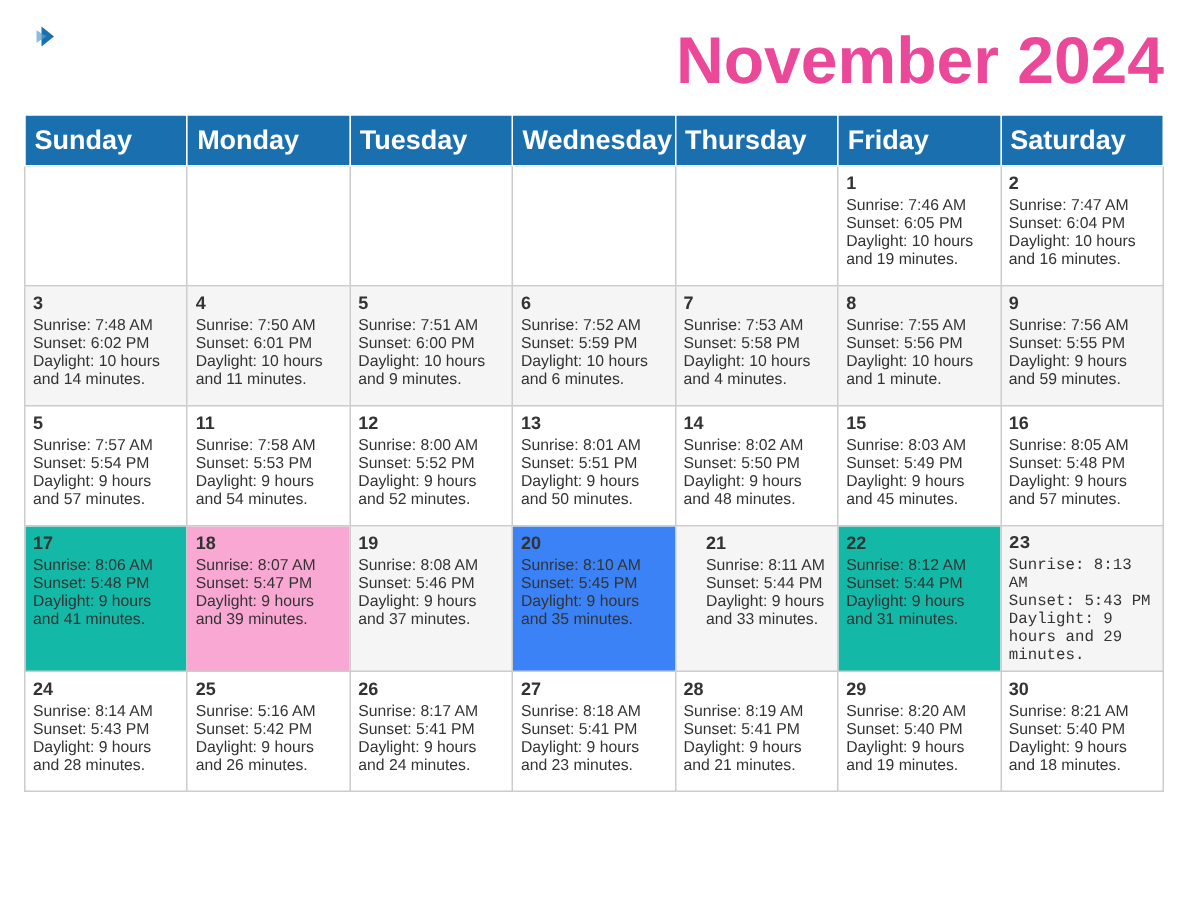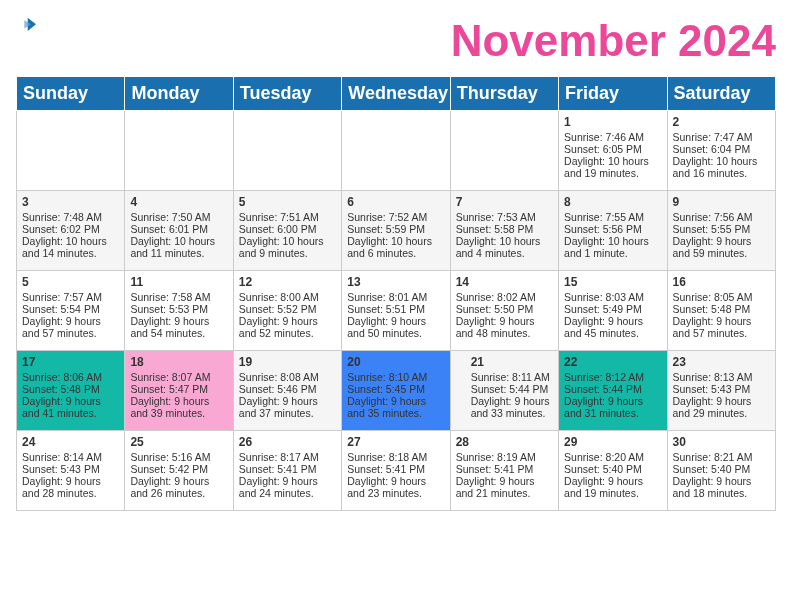--- a/index.html
+++ b/index.html
@@ -237,21 +237,21 @@
           <div>Sunrise: 8:11 AM</div>
           <div>Sunset: 5:44 PM</div>
           <div>Daylight: 9 hours and 33 minutes.</div>
         </td>
         <td style="background: #14b8a6;">
           <span class="day-number">22</span>
           <div>Sunrise: 8:12 AM</div>
           <div>Sunset: 5:44 PM</div>
           <div>Daylight: 9 hours and 31 minutes.</div>
         </td>
-        <td style="background: rgb(245, 245, 245);">
+        <td style="background: rgb(245, 245, 245); font-family: Liberation Mono, monospace;">
           <span class="day-number">23</span>
           <div>Sunrise: 8:13 AM</div>
           <div>Sunset: 5:43 PM</div>
           <div>Daylight: 9 hours and 29 minutes.</div>
         </td>
       </tr>
       <tr>
         <td>
           <span class="day-number">24</span>
           <div>Sunrise: 8:14 AM</div>

